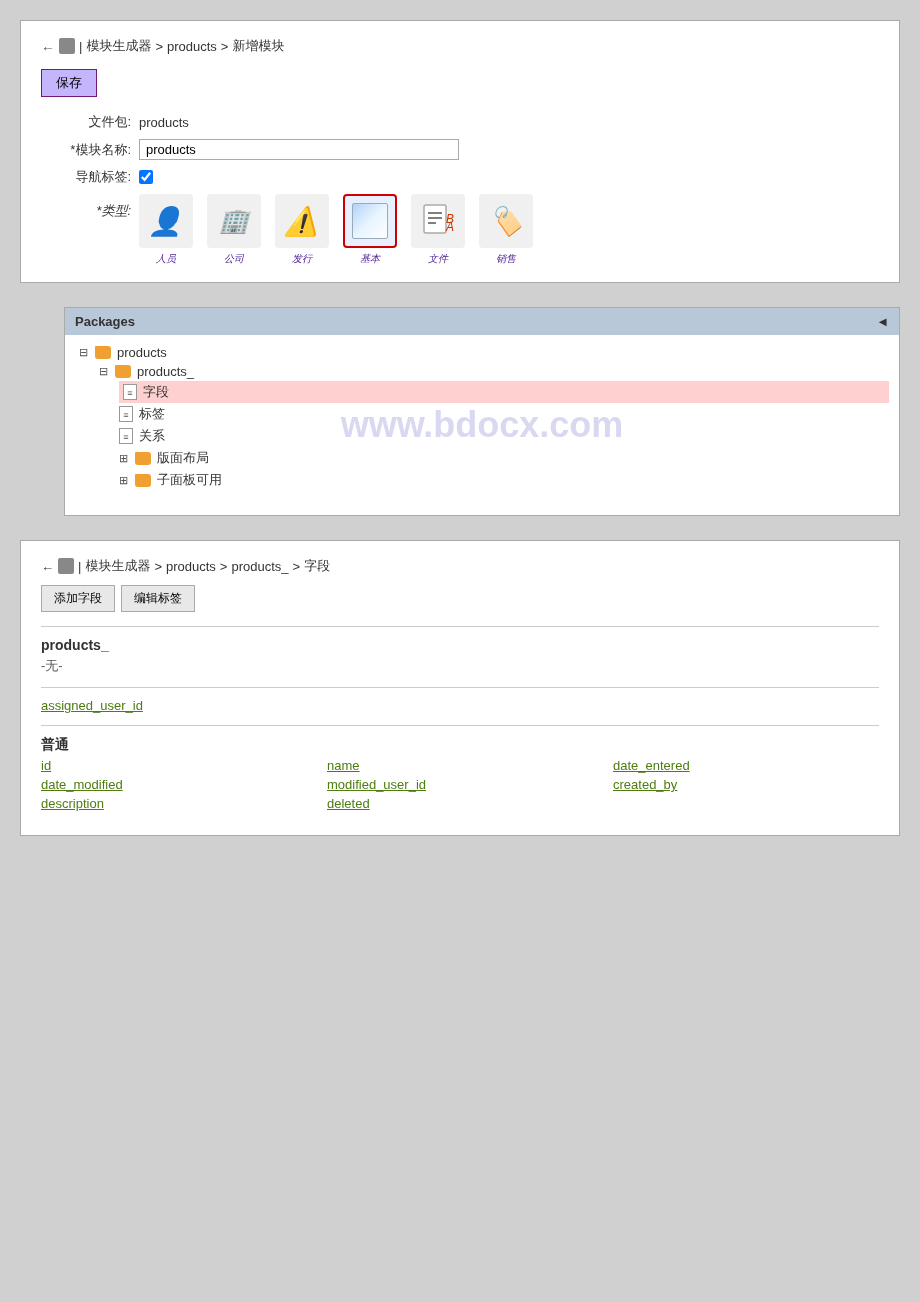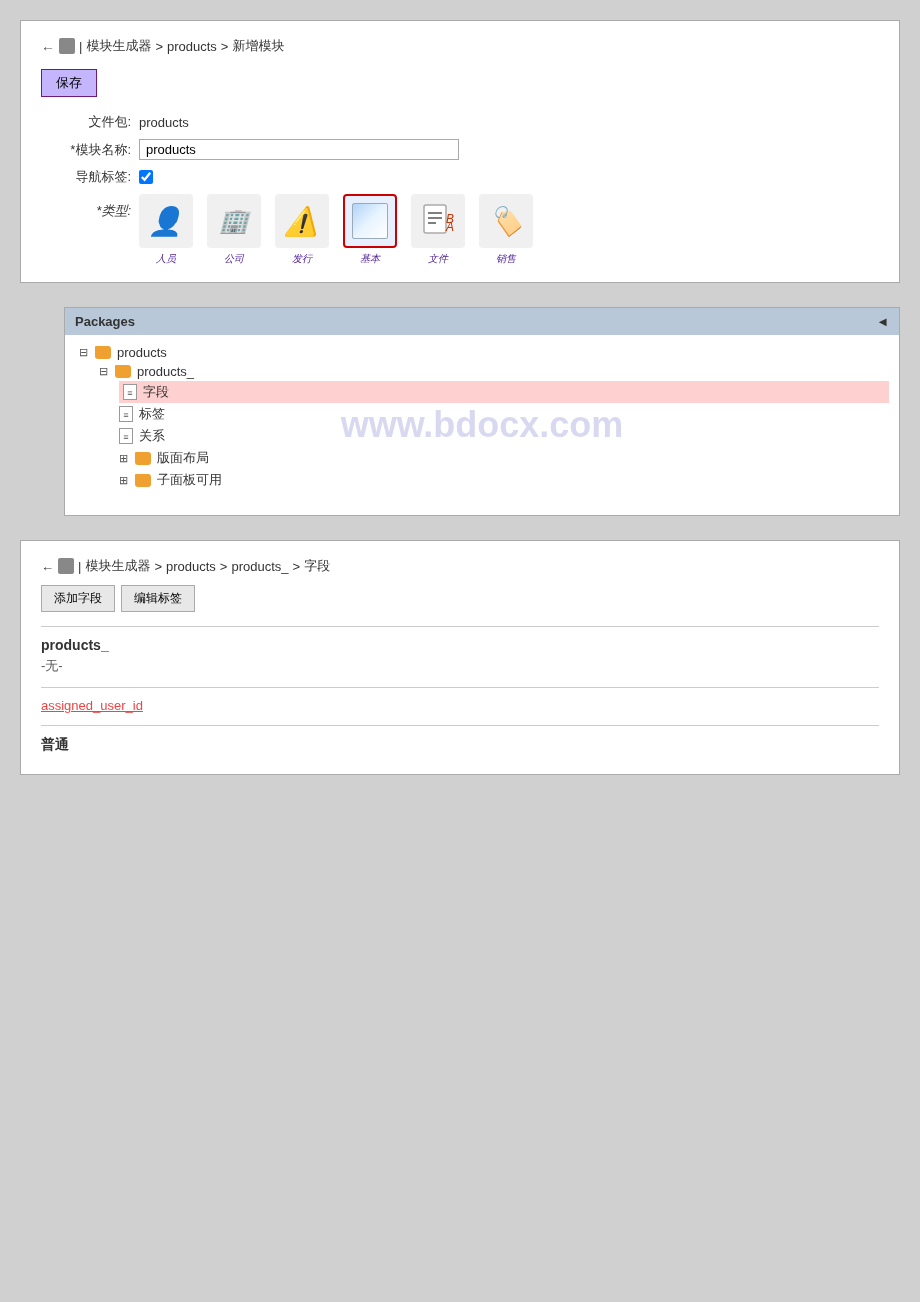--- a/index.html
+++ b/index.html
@@ -205,21 +205,21 @@
       border-top: 1px solid #ccc;
       margin-bottom: 10px;
     }
     .fields-grid {
       display: grid;
       grid-template-columns: 1fr 1fr 1fr;
       gap: 4px 20px;
       margin-bottom: 8px;
     }
     .field-link {
-      color: #ef4444;
+      color: #4d7c0f;
       text-decoration: underline;
       cursor: pointer;
       font-size: 13px;
     }
   </style>
 </head>
 <body>
 
 <div class="panel">
   <div class="breadcrumb">
@@ -387,13 +387,23 @@
 
   <hr class="divider">
 
   <div style="margin-bottom: 12px;">
     <a class="field-link">assigned_user_id</a>
   </div>
 
   <hr class="divider">
 
   <div class="section-title">普通</div>
+  <div class="fields-grid">
+    <a class="field-link">id</a>
+    <a class="field-link">name</a>
+    <a class="field-link">date_entered</a>
+    <a class="field-link">date_modified</a>
+    <a class="field-link">modified_user_id</a>
+    <a class="field-link">created_by</a>
+    <a class="field-link">description</a>
+    <a class="field-link">deleted</a>
+  </div>
 </div>
 
 </body></html>

